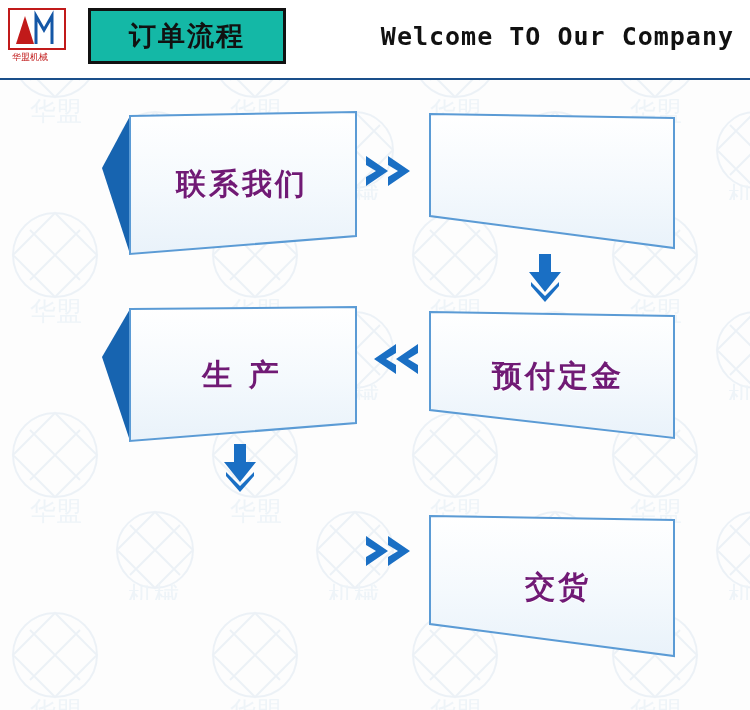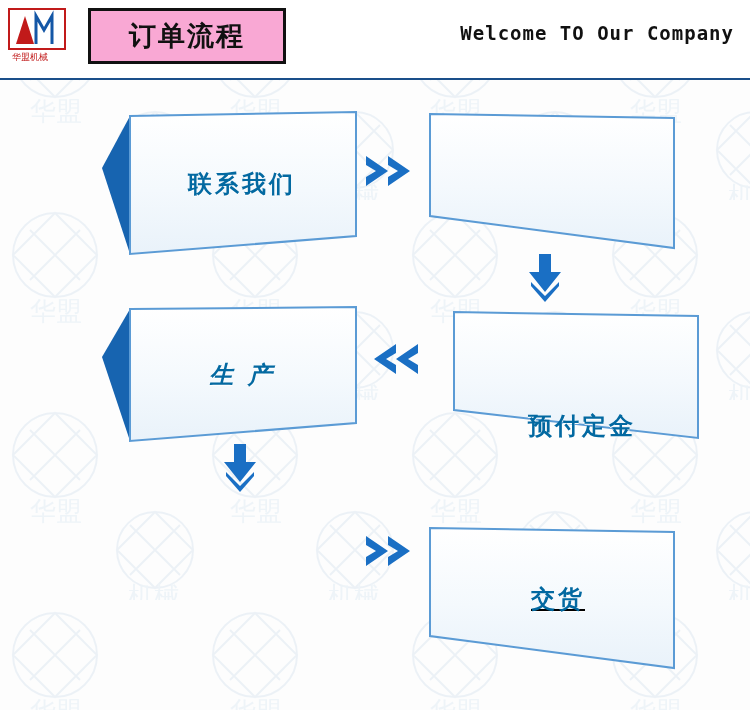--- a/index.html
+++ b/index.html
@@ -27,47 +27,47 @@
     background:#ffffff;
     border-bottom:2px solid #1a4f8a;
   }
   .logo{
     position:absolute;left:8px;top:8px;width:62px;height:58px;
   }
   .title-box{
     position:absolute;left:88px;top:8px;
     width:192px;height:50px;
     border:3px solid #111111;
-    background:#f9a8d4;
+    background:#14b8a6;
     display:flex;align-items:center;justify-content:center;
   }
   .title-box span{
     font-family:"DejaVu Sans", sans-serif;
     font-size:27px;font-weight:bold;color:#111111;
     letter-spacing:2px;
   }
   .welcome{
     position:absolute;right:16px;top:22px;
     font-family:"DejaVu Sans Mono", monospace;
-    font-size:19px;font-weight:bold;color:#111111;
+    font-size:25px;font-weight:bold;color:#111111;
     letter-spacing:1px;
     white-space:nowrap;
   }
   
   .node{
     position:absolute;
     display:flex;align-items:center;justify-content:center;
   }
   .node svg{position:absolute;left:0;top:0;}
   .node .label{
     position:relative;
     font-family:"DejaVu Sans", sans-serif;
     font-weight:bold;
-    font-size:24px;
-    color:#0369a1;
+    font-size:30px;
+    color:#701a75;
     letter-spacing:3px;
     white-space:nowrap;
     text-shadow:0 1px 0 #ffffff;
   }
   .node.right .label{margin-left:10px;}
   .node.left  .label{margin-left:26px;}
   
   .arrow{position:absolute;}
   .arrow svg{display:block;}
 </style>
@@ -151,21 +151,21 @@
 
   <div class="arrow" style="left:523px;top:252px;width:44px;height:56px;">
     <svg width="44" height="56" viewBox="0 0 44 56">
       <g fill="#1a6fc4">
         <path d="M16 2 L28 2 L28 20 L38 20 L22 40 L6 20 L16 20 Z"></path>
         <path d="M22 44 L36 30 L36 34 L22 50 L8 34 L8 30 Z"></path>
       </g>
     </svg>
   </div>
 
-  <div class="node left" style="left:100px;top:305px;width:258px;height:140px;font-style:italic;">
+  <div class="node left" style="left:100px;top:305px;width:258px;height:140px;">
     <svg width="258" height="140" viewBox="0 0 258 140">
       <defs>
         <linearGradient id="gC" x1="0" y1="0" x2="0" y2="1">
           <stop offset="0%" stop-color="#ffffff"></stop>
           <stop offset="55%" stop-color="#f4f9fd"></stop>
           <stop offset="100%" stop-color="#e9f2fa"></stop>
         </linearGradient>
       </defs>
       <path d="M2 52 L30 4 L256 2 L256 118 L30 136 Z" fill="#1764b0"></path>
       <path d="M30 4 L256 2 L256 118 L30 136 Z" fill="url(#gC)" stroke="#5b9bd5" stroke-width="2"></path>
@@ -175,21 +175,21 @@
 
   <div class="arrow" style="left:362px;top:338px;width:62px;height:42px;">
     <svg width="62" height="42" viewBox="0 0 62 42">
       <g fill="#1a6fc4">
         <path d="M34 6 L12 21 L34 36 L34 27 L24 21 L34 15 Z"></path>
         <path d="M56 6 L34 21 L56 36 L56 27 L46 21 L56 15 Z"></path>
       </g>
     </svg>
   </div>
 
-  <div class="node right" style="left:452px;top:310px;width:250px;height:132px;align-items:flex-end;">
+  <div class="node right" style="left:428px;top:310px;width:250px;height:132px;">
     <svg width="250" height="132" viewBox="0 0 250 132">
       <defs>
         <linearGradient id="gD" x1="0" y1="0" x2="0" y2="1">
           <stop offset="0%" stop-color="#ffffff"></stop>
           <stop offset="55%" stop-color="#f4f9fd"></stop>
           <stop offset="100%" stop-color="#e9f2fa"></stop>
         </linearGradient>
       </defs>
       <path d="M2 2 L246 6 L246 128 L2 100 Z" fill="url(#gD)" stroke="#5b9bd5" stroke-width="2"></path>
     </svg>
@@ -208,21 +208,21 @@
 
   <div class="arrow" style="left:362px;top:530px;width:62px;height:42px;">
     <svg width="62" height="42" viewBox="0 0 62 42">
       <g fill="#1a6fc4">
         <path d="M4 6 L26 21 L4 36 L4 27 L14 21 L4 15 Z"></path>
         <path d="M26 6 L48 21 L26 36 L26 27 L36 21 L26 15 Z"></path>
       </g>
     </svg>
   </div>
 
-  <div class="node right" style="left:428px;top:526px;width:250px;height:146px;text-decoration:underline;">
+  <div class="node right" style="left:428px;top:514px;width:250px;height:146px;">
     <svg width="250" height="146" viewBox="0 0 250 146">
       <defs>
         <linearGradient id="gF" x1="0" y1="0" x2="0" y2="1">
           <stop offset="0%" stop-color="#ffffff"></stop>
           <stop offset="55%" stop-color="#f4f9fd"></stop>
           <stop offset="100%" stop-color="#e9f2fa"></stop>
         </linearGradient>
       </defs>
       <path d="M2 2 L246 6 L246 142 L2 110 Z" fill="url(#gF)" stroke="#5b9bd5" stroke-width="2"></path>
     </svg>

